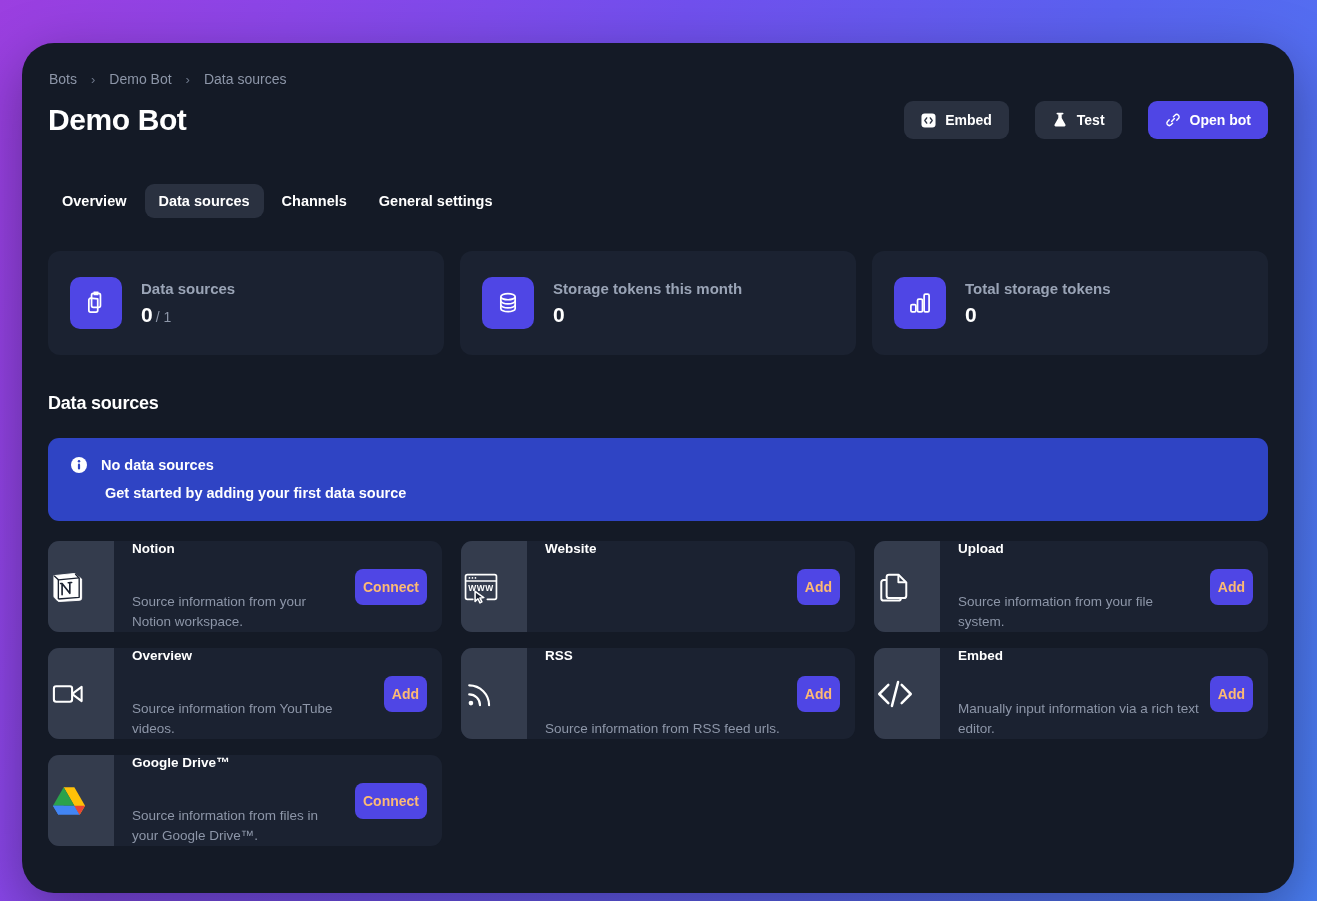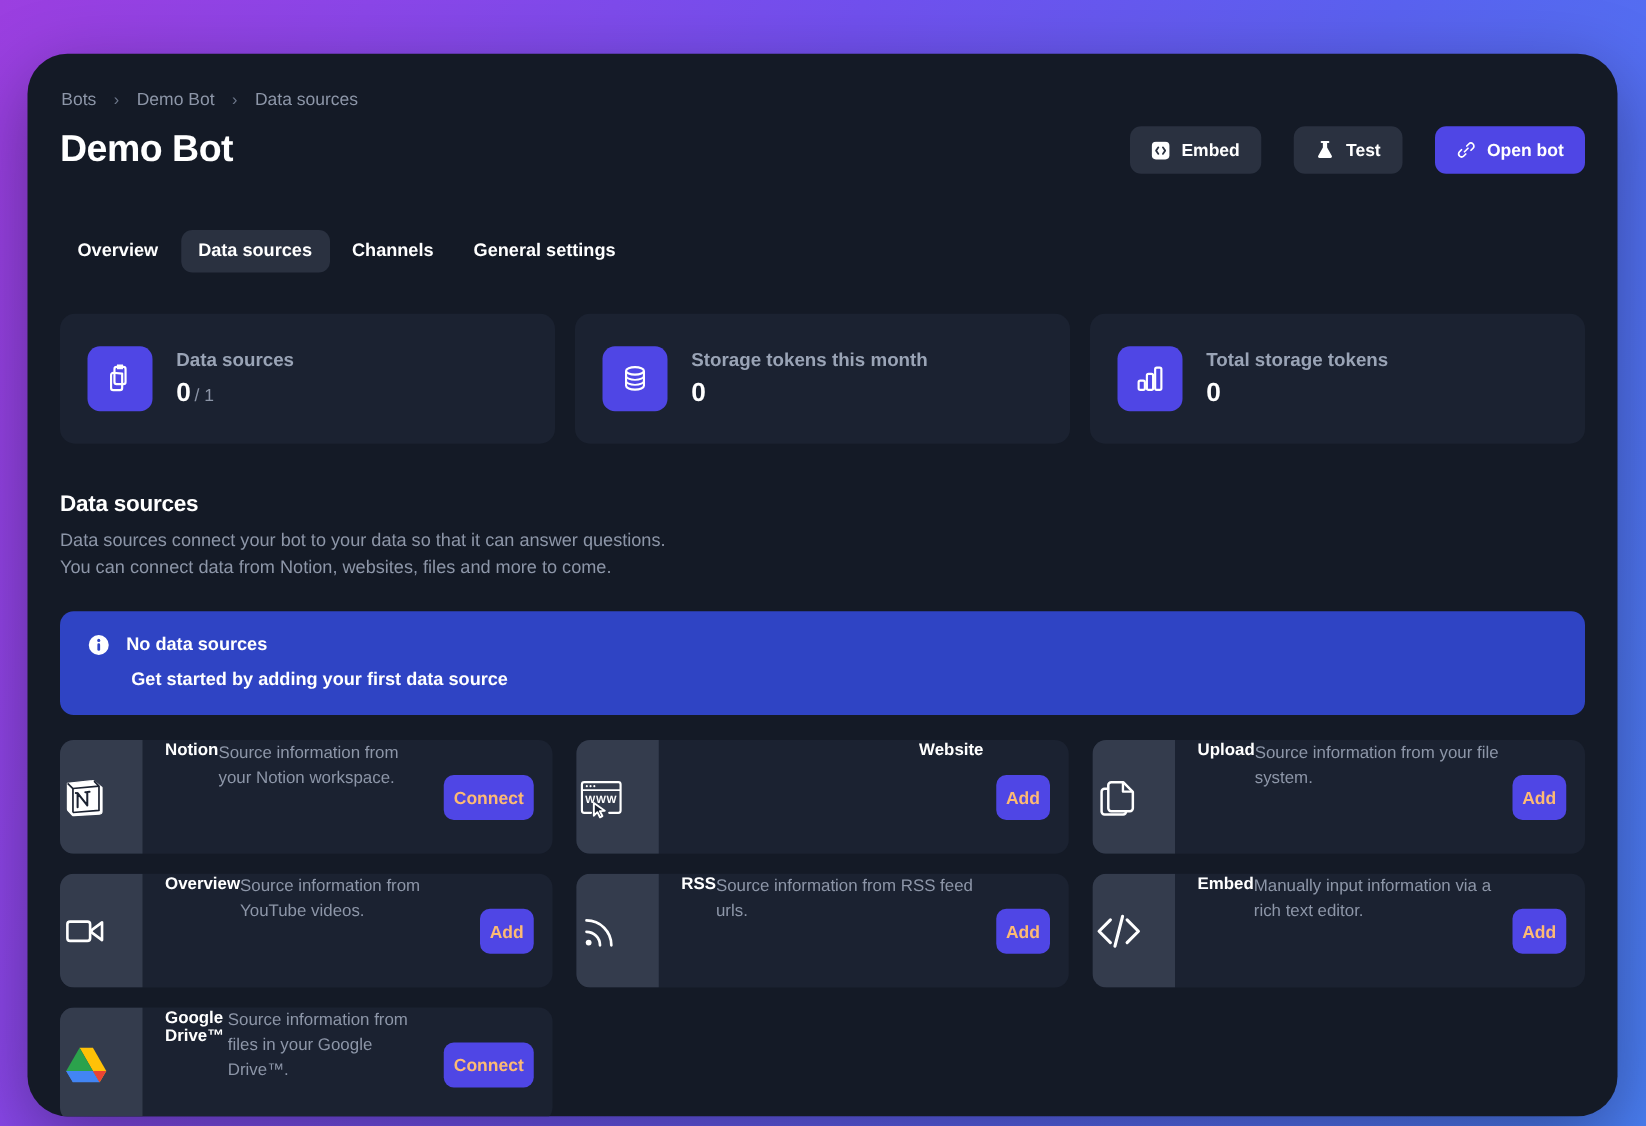--- a/index.html
+++ b/index.html
@@ -219,21 +219,22 @@
     flex: 0 0 66px;
     background: #343c4d;
     display: flex;
     align-items: center;
     justify-content: flex-start;
   }
   .source-mid {
     flex: 1 1 auto;
     padding: 0 10px 0 18px;
     display: flex;
-    justify-content: flex-end;
+    flex-direction: column;
+    justify-content: space-between;
     min-width: 0;
   }
   .source-name {
     font-size: 13.5px;
     font-weight: 700;
     color: #ffffff;
     margin-bottom: 3px;
   }
   .source-desc {
     font-size: 13.5px;
@@ -371,21 +372,20 @@
             <span>0</span>
             <span class="stat-sub"></span>
           </div>
         </div>
       </div>
 
     </div>
 
     <div class="section-head">
       <h2 class="section-title">Data sources</h2>
-      <p class="section-desc">Data sources connect your bot to your data so that it can answer questions. You can connect data from Notion, websites, files and more to come.</p>
     </div>
 
     <div class="alert">
       <div class="alert-top">
         <span>
           <svg class="icon-svg" width="18" height="18" viewBox="0 0 18 18">
             <circle cx="9" cy="9" r="8" fill="#ffffff"></circle>
             <circle cx="9" cy="5.3" r="1.25" fill="#2f44c4"></circle>
             <rect x="7.9" y="7.6" width="2.2" height="6.0" rx="1.1" fill="#2f44c4"></rect>
           </svg>

